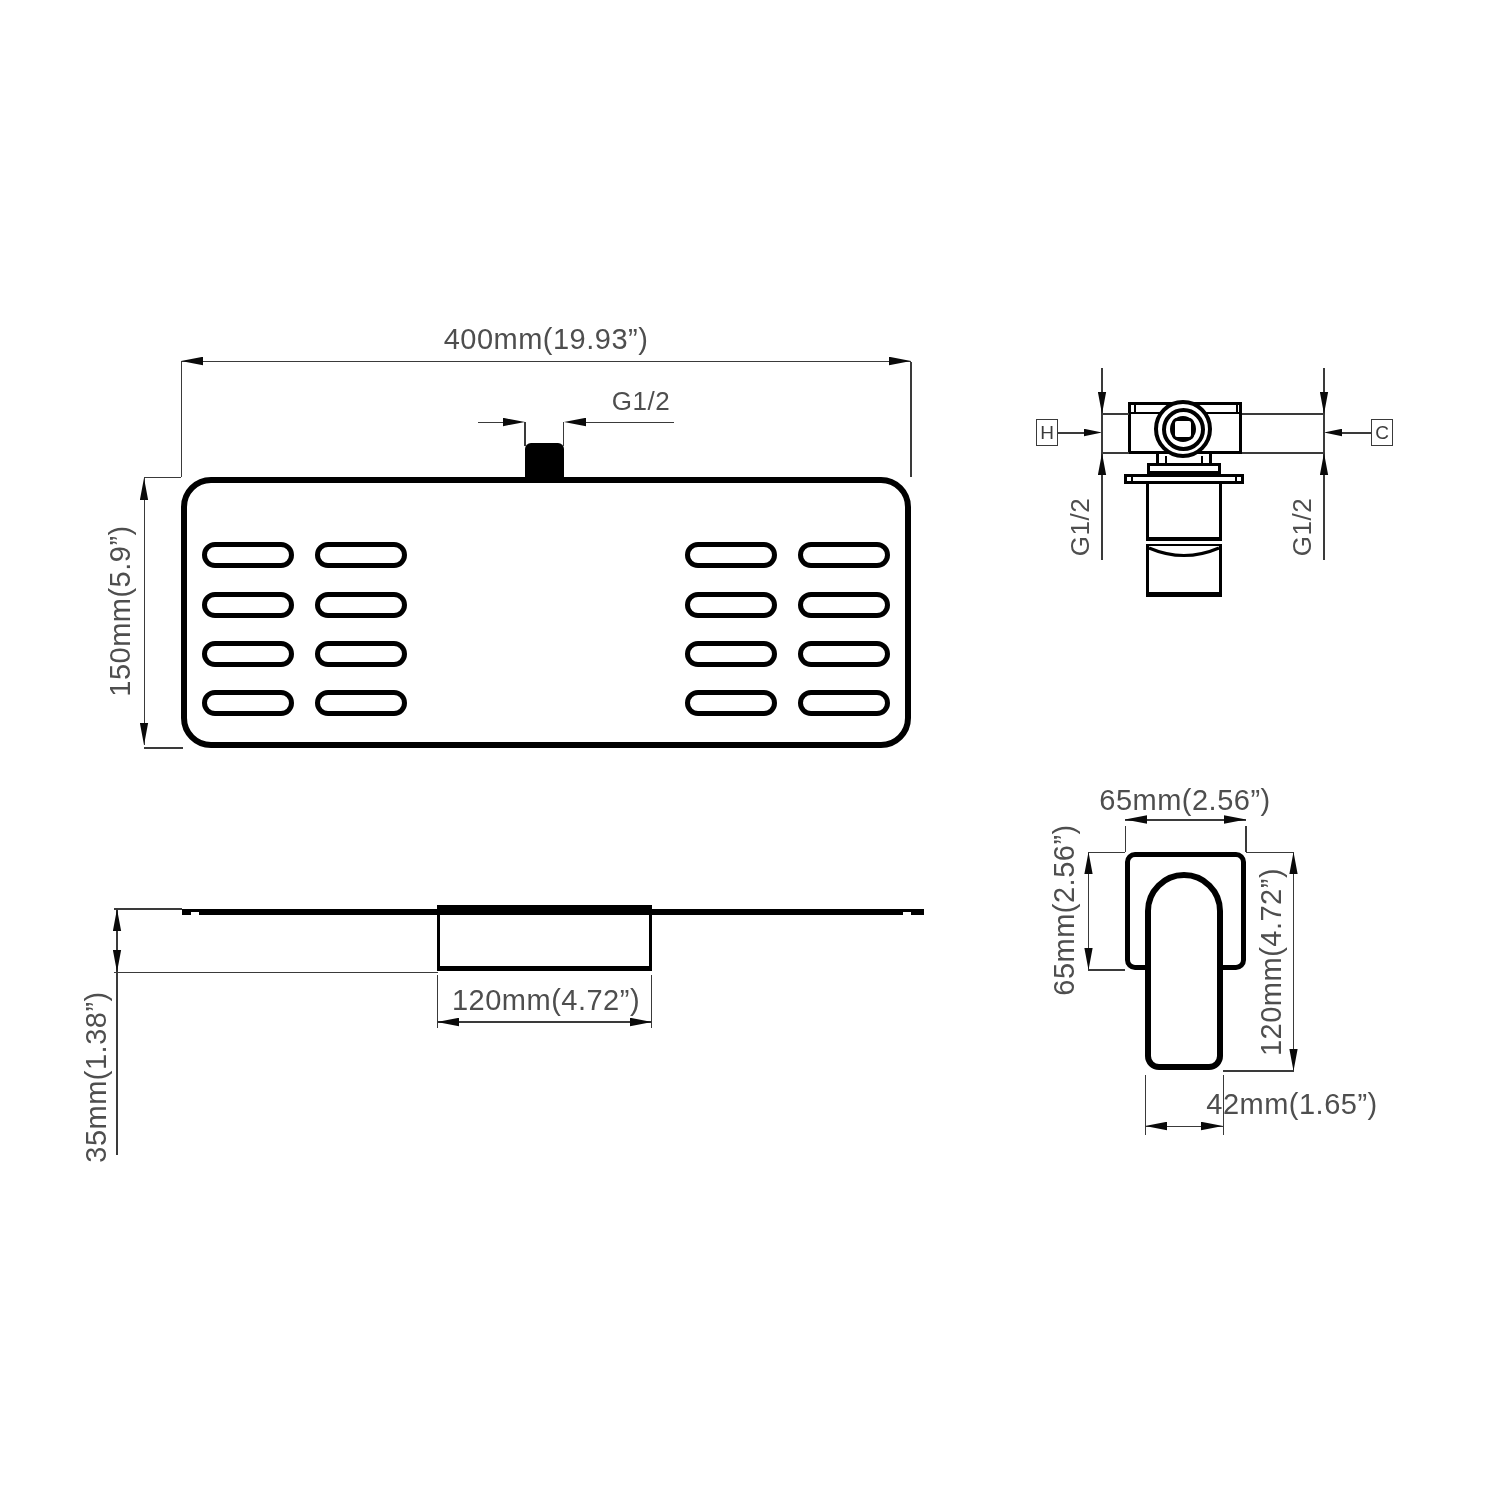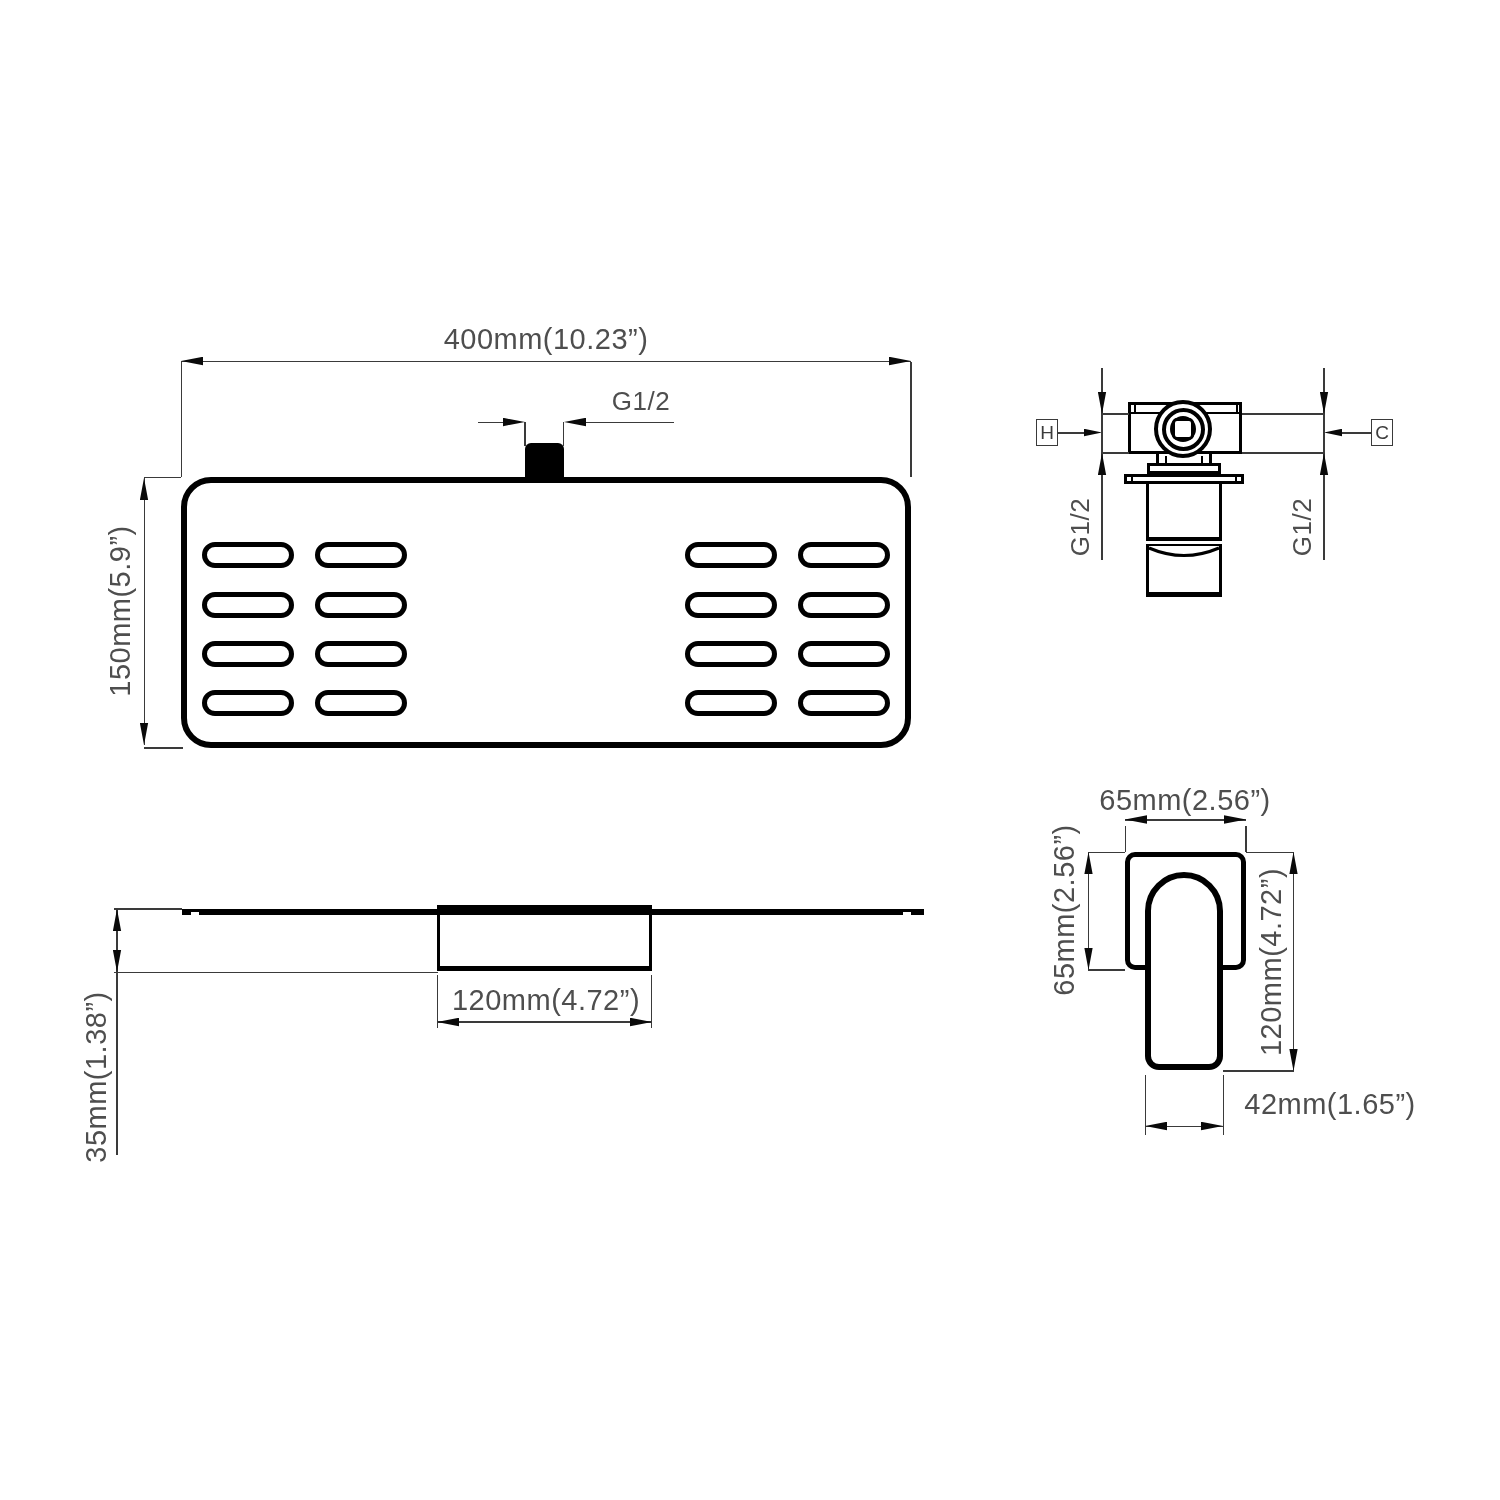--- a/index.html
+++ b/index.html
@@ -23,21 +23,21 @@
           align-items:center;justify-content:center;font-size:19px;color:#3c3c3c;background:#fff;}
   .outline{position:absolute;border:3px solid #000;background:#fff;}
 </style>
 </head>
 <body>
 
 <div id="canvas">
 
   <div>
 
-    <div class="dt" style="left:546px;top:339px;">400mm(10.23”)</div>
+    <div class="dt" style="left:546px;top:339px;">400mm(19.93”)</div>
     <div class="ln" style="left:181px;top:360.5px;width:730px;height:1.5px;"></div>
     <div class="arw aL" style="left:181px;top:356.5px;width:22px;height:9px;"></div>
     <div class="arw aR" style="left:889px;top:356.5px;width:22px;height:9px;"></div>
     <div class="ln" style="left:180.5px;top:362px;width:1.5px;height:115px;"></div>
     <div class="ln" style="left:910px;top:362px;width:1.5px;height:115px;"></div>
 
     <div class="dt sm" style="left:641px;top:401px;">G1/2</div>
     <div class="ln" style="left:478px;top:421.5px;width:26px;height:1.5px;"></div>
     <div class="arw aR" style="left:503px;top:417.5px;width:22px;height:9px;"></div>
     <div class="ln" style="left:524px;top:422px;width:1.5px;height:24px;"></div>
@@ -180,16 +180,16 @@
     <div class="ln" style="left:1292.5px;top:852px;width:1.5px;height:219px;"></div>
     <div class="arw aU" style="left:1289px;top:852px;width:9px;height:22px;"></div>
     <div class="arw aD" style="left:1289px;top:1049px;width:9px;height:22px;"></div>
     <div class="dt rot" style="left:1271px;top:962px;">120mm(4.72”)</div>
 
     <div class="ln" style="left:1144.5px;top:1075px;width:1.5px;height:60px;"></div>
     <div class="ln" style="left:1222.5px;top:1075px;width:1.5px;height:60px;"></div>
     <div class="ln" style="left:1145px;top:1125.5px;width:78px;height:1.5px;"></div>
     <div class="arw aL" style="left:1145px;top:1121.5px;width:22px;height:9px;"></div>
     <div class="arw aR" style="left:1201px;top:1121.5px;width:22px;height:9px;"></div>
-    <div class="dt" style="left:1330px;top:1104px;">42mm(1.65”)</div>
+    <div class="dt" style="left:1292px;top:1104px;">42mm(1.65”)</div>
   </div>
 
 </div>
 
 </body></html>

